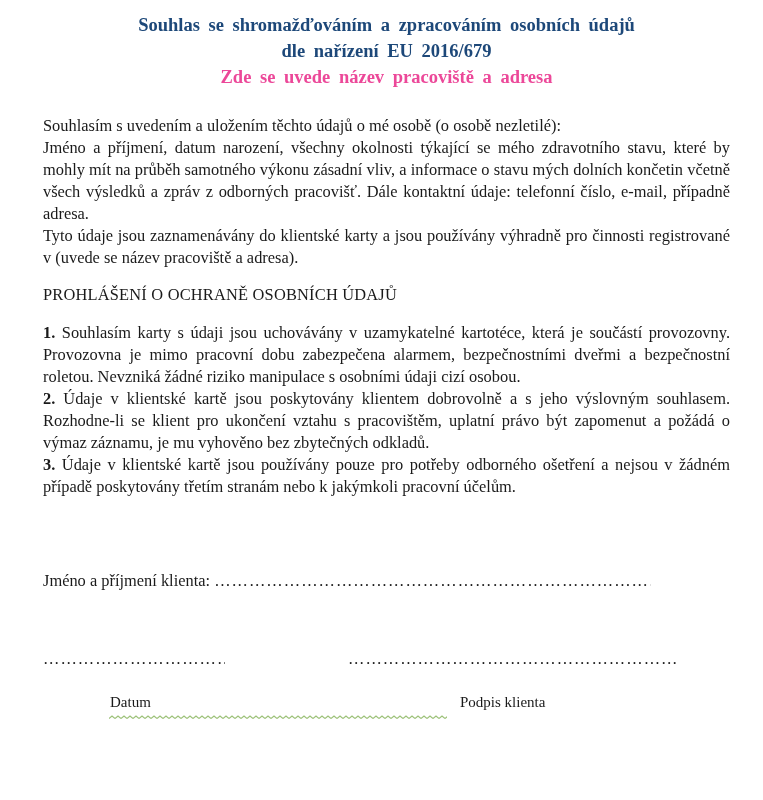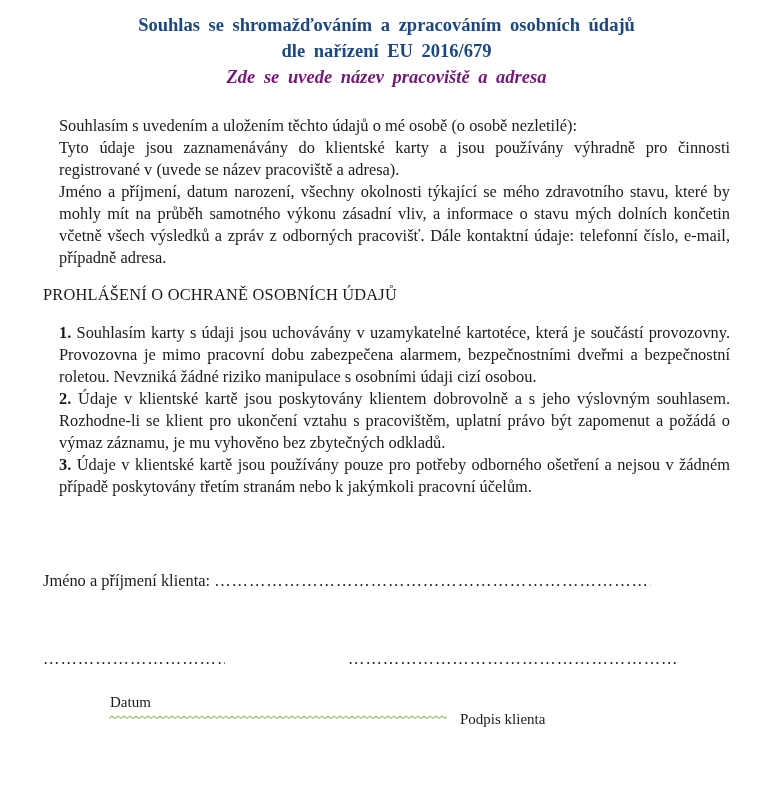--- a/index.html
+++ b/index.html
@@ -24,26 +24,25 @@
   
   .title-block {
     text-align: center;
     font-weight: bold;
     font-size: 18.5px;
     line-height: 26px;
     word-spacing: 4px;
     margin-bottom: 25px;
   }
   .title-line-main { color: #1d4879; }
-  .title-line-sub  { color: #701a75; font-style: italic; }
+  .title-line-sub  { color: #ec4899; }
   
   .body-text {
     font-size: 16.4px;
     line-height: 22px;
-    margin-left: 16px;
   }
   .body-text p {
     margin: 0;
     text-align: justify;
   }
   .declaration-heading {
     font-weight: normal;
     font-size: 16.4px;
     margin: 16px 0 17px 0;
     letter-spacing: 0.2px;
@@ -72,38 +71,38 @@
   }
   .date-dots { position: absolute; left: 0px;   width: 182px; }
   .sig-dots  { position: absolute; left: 305px; width: 332px; }
   .labels-row {
     position: relative;
     margin-top: 23px;
     height: 30px;
     font-size: 15px;
   }
   .date-label { position: absolute; left: 67px;  top: 0; }
-  .sig-label  { position: absolute; left: 417px; top: 17px; }
+  .sig-label  { position: absolute; left: 417px; top: 0; }
   .squiggle   { position: absolute; left: 66px;  top: 21px; }
 </style>
 </head>
 <body>
 
 <div class="page">
 
   <div class="title-block">
     <div class="title-line-main">Souhlas se shromažďováním a zpracováním osobních údajů</div>
     <div class="title-line-main">dle nařízení EU 2016/679</div>
     <div class="title-line-sub">Zde se uvede název pracoviště a adresa</div>
   </div>
 
   <div class="body-text">
     <p>Souhlasím s uvedením a uložením těchto údajů o mé osobě (o osobě nezletilé):</p>
+    <p>Jméno a příjmení, datum narození, všechny okolnosti týkající se mého zdravotního stavu, které by mohly mít na průběh samotného výkonu zásadní vliv, a informace o stavu mých dolních končetin včetně všech výsledků a zpráv z odborných pracovišť. Dále kontaktní údaje: telefonní číslo, e-mail, případně adresa.</p>
     <p>Tyto údaje jsou zaznamenávány do klientské karty a jsou používány výhradně pro činnosti registrované v (uvede se název pracoviště a adresa).</p>
-    <p>Jméno a příjmení, datum narození, všechny okolnosti týkající se mého zdravotního stavu, které by mohly mít na průběh samotného výkonu zásadní vliv, a informace o stavu mých dolních končetin včetně všech výsledků a zpráv z odborných pracovišť. Dále kontaktní údaje: telefonní číslo, e-mail, případně adresa.</p>
   </div>
 
   <div class="declaration-heading">PROHLÁŠENÍ O OCHRANĚ OSOBNÍCH ÚDAJŮ</div>
 
   <div class="body-text">
     <p><span class="item-num">1.</span> <span>Souhlasím karty s údaji jsou uchovávány v uzamykatelné kartotéce, která je součástí provozovny. Provozovna je mimo pracovní dobu zabezpečena alarmem, bezpečnostními dveřmi a bezpečnostní roletou. Nevzniká žádné riziko manipulace s osobními údaji cizí osobou.</span></p>
     <p><span class="item-num">2.</span> <span>Údaje v klientské kartě jsou poskytovány klientem dobrovolně a s jeho výslovným souhlasem. Rozhodne-li se klient pro ukončení vztahu s pracovištěm, uplatní právo být zapomenut a požádá o výmaz záznamu, je mu vyhověno bez zbytečných odkladů.</span></p>
     <p><span class="item-num">3.</span> <span>Údaje v klientské kartě jsou používány pouze pro potřeby odborného ošetření a nejsou v žádném případě poskytovány třetím stranám nebo k jakýmkoli pracovní účelům.</span></p>
   </div>
 

